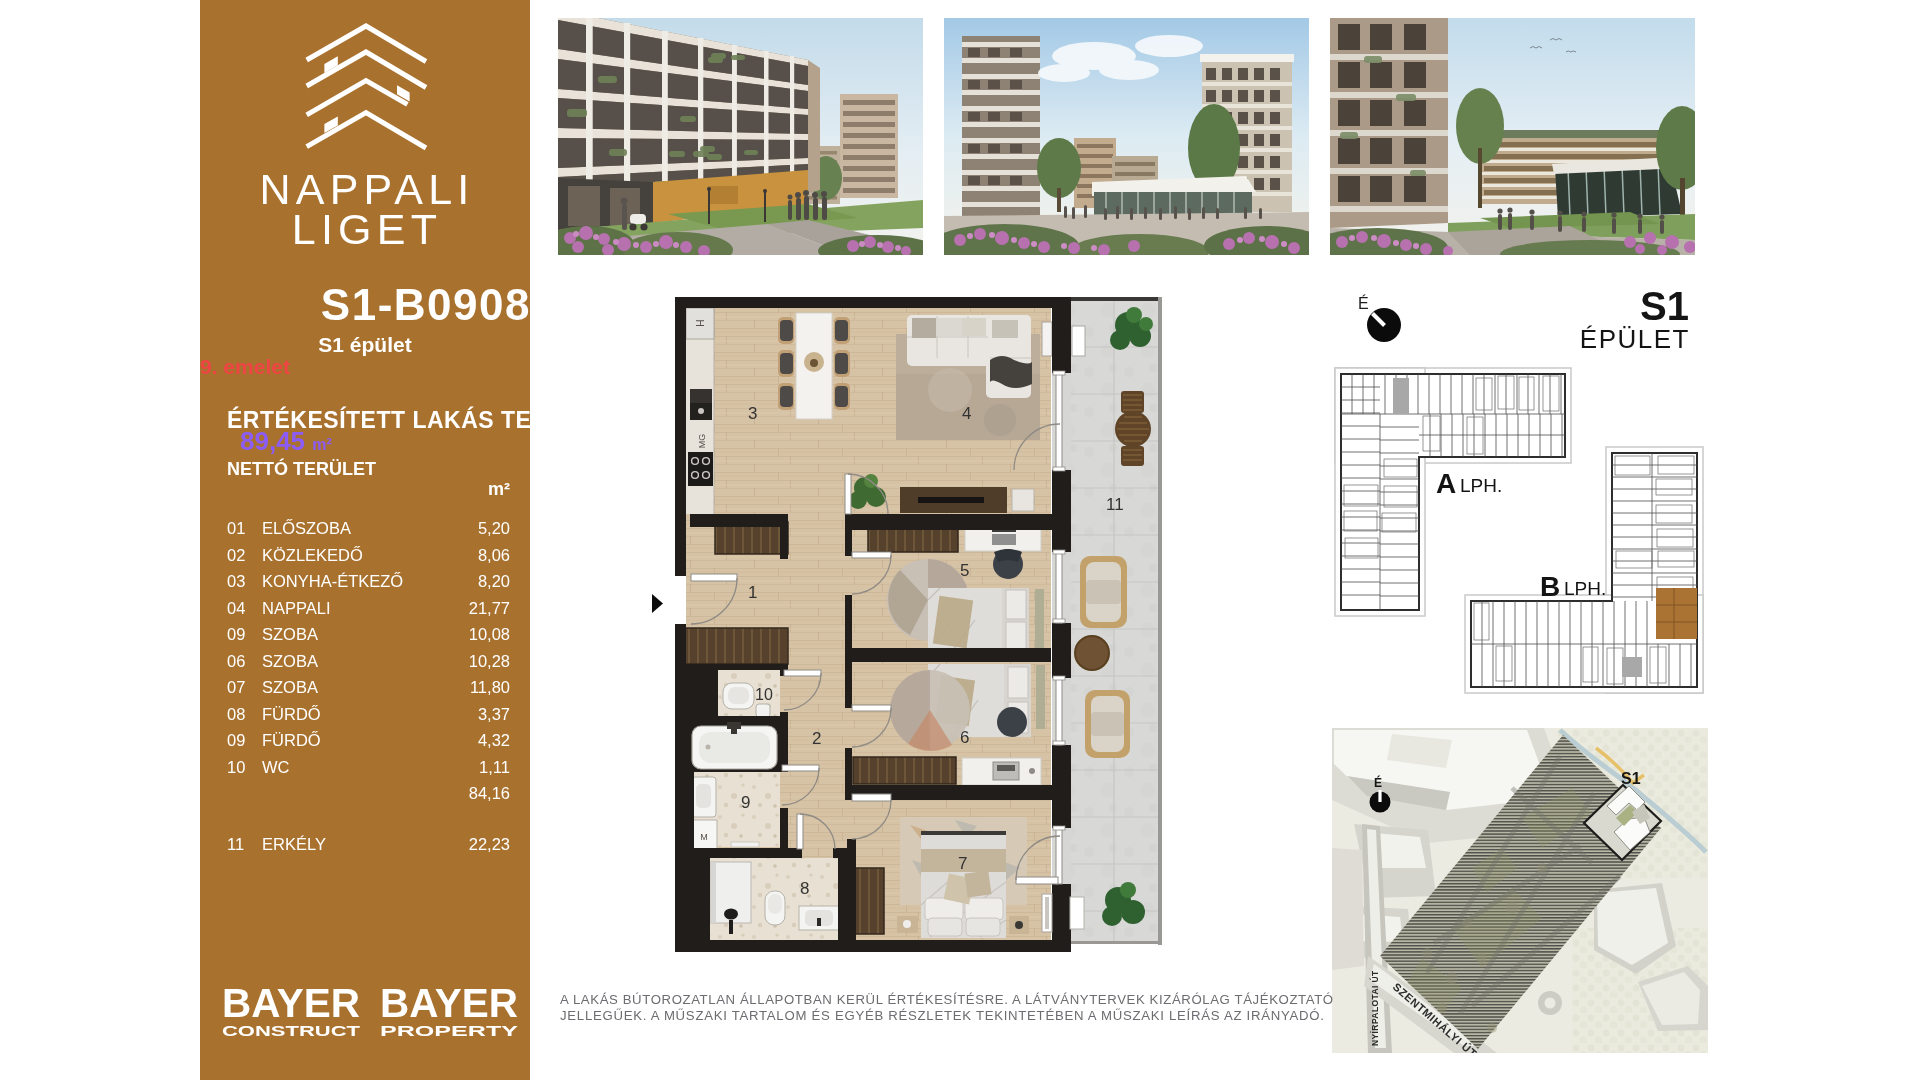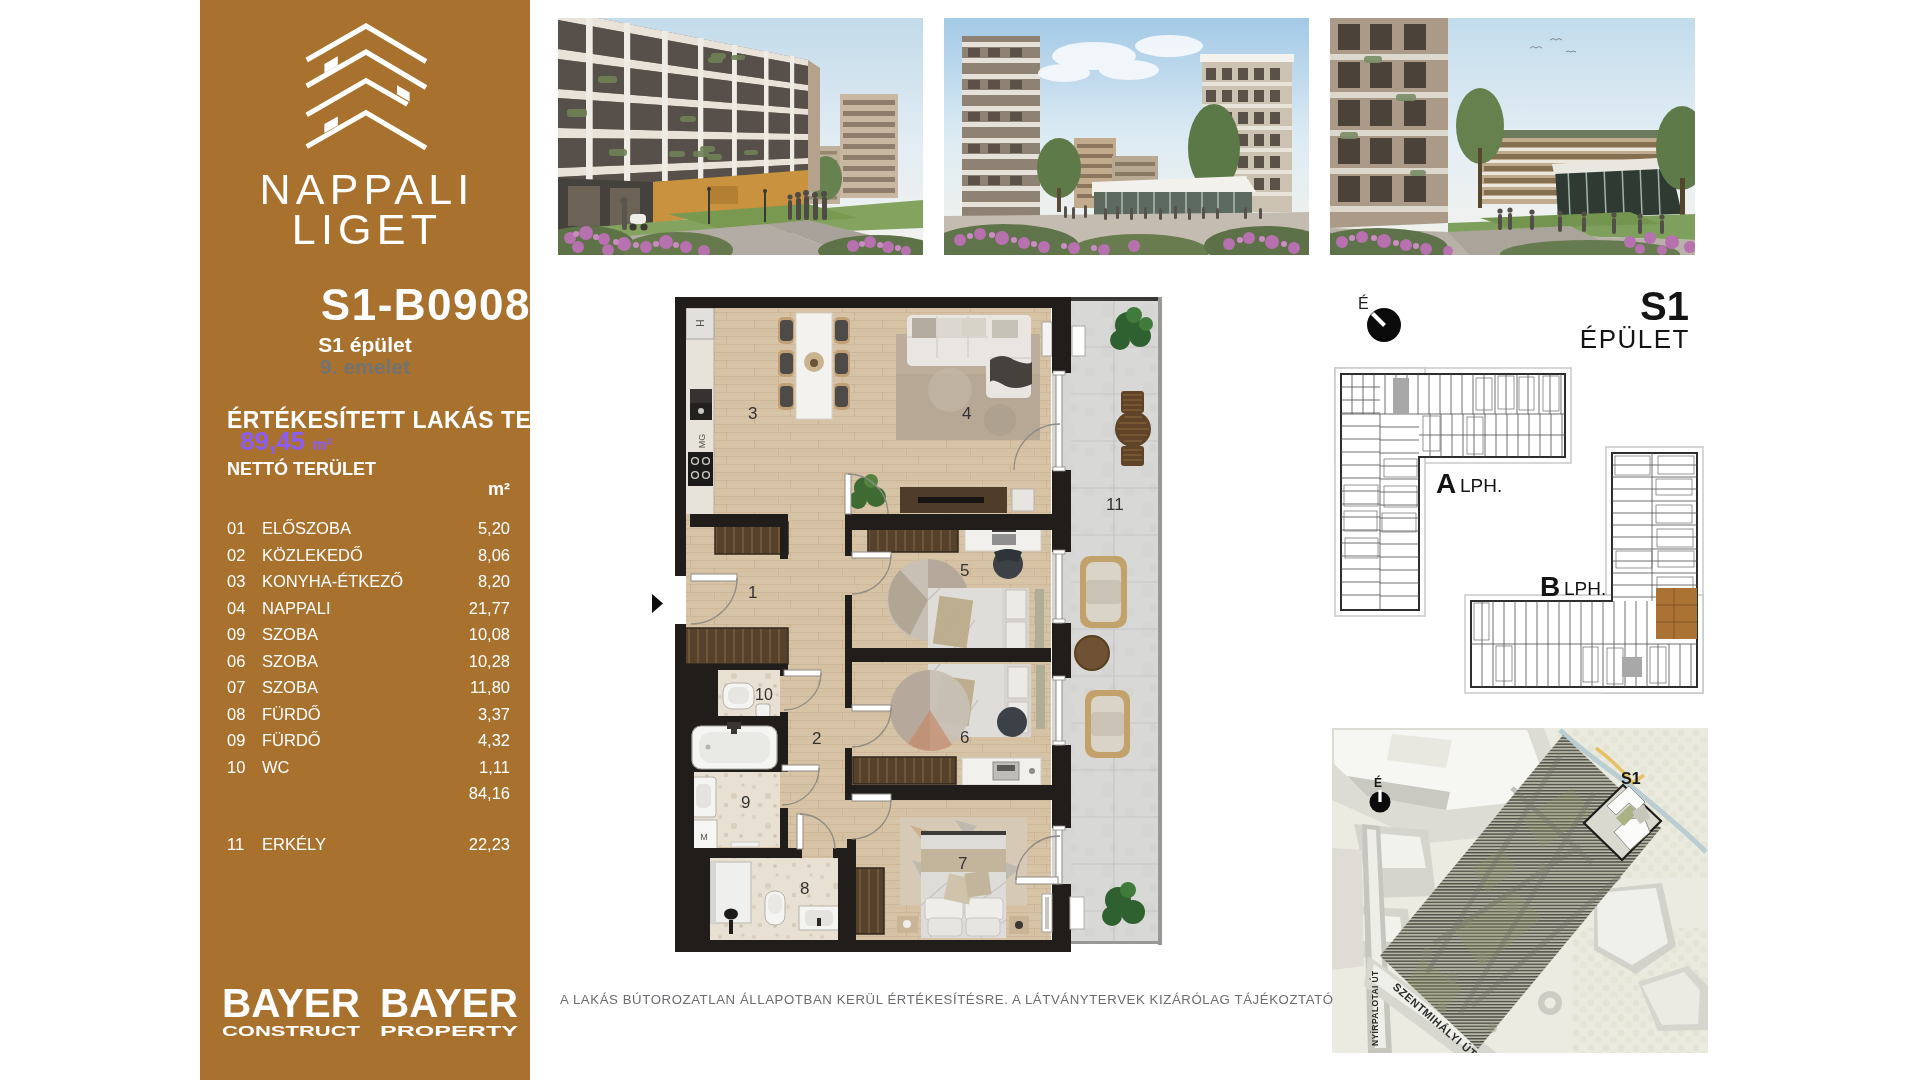--- a/index.html
+++ b/index.html
@@ -27,21 +27,21 @@
 </svg>
 
 <div class="abs" style="left:202px;top:165px;width:330px;text-align:center;color:#fff;font-size:43px;letter-spacing:5.2px;font-weight:400;">NAPPALI</div>
 
 <div class="abs" style="left:202px;top:205px;width:330px;text-align:center;color:#fff;font-size:43px;letter-spacing:5.2px;font-weight:400;">LIGET</div>
 
 <div class="abs" style="left:201px;top:280px;width:330px;text-align:right;color:#fff;font-size:44px;letter-spacing:1.5px;font-weight:700;">S1-B0908</div>
 
 <div class="abs" style="left:200px;top:333px;width:330px;text-align:center;color:#fff;font-size:21px;font-weight:700;">S1 épület</div>
 
-<div class="abs" style="left:200px;top:355px;width:330px;text-align:center;color:#737373;font-size:21px;font-weight:700;">9. emelet</div>
+<div class="abs" style="left:200px;top:355px;width:330px;text-align:left;color:#ef4444;font-size:21px;font-weight:700;">9. emelet</div>
 
 <div class="abs" style="left:227px;top:407px;color:#fff;font-size:23px;font-weight:700;letter-spacing:0.5px;">ÉRTÉKESÍTETT LAKÁS TERÜLET</div>
 
 <div class="abs" style="left:240px;top:426px;color:#8b5cf6;font-size:26px;font-weight:700;">89,45 <span style="font-size:16px;">m²</span></div>
 
 <div class="abs" style="left:227px;top:459px;color:#fff;font-size:18px;font-weight:700;">NETTÓ TERÜLET</div>
 <div class="abs" style="left:400px;top:479px;width:110px;text-align:right;color:#fff;font-size:18px;font-weight:700;">m²</div>
 
 <div class="abs" style="left:227px;top:519px;width:283px;color:#fff;font-size:16.5px;">
   <div style="height:26.5px;"><span style="display:inline-block;width:35px;">01</span><span>ELŐSZOBA</span><span style="float:right;">5,20</span></div>
@@ -1254,13 +1254,14 @@
   <rect x="46.4" y="62" width="3.2" height="12" fill="#ffffff"></rect>
   <text x="42" y="59" font-size="12" font-weight="700" fill="#161616" font-family="Liberation Sans">É</text>
 </g>
 
 <text x="46" y="318" font-size="8.5" font-weight="700" fill="#2b2b2b" font-family="Liberation Sans" transform="rotate(-90 46 318)" letter-spacing="0.4">NYÍRPALOTAI ÚT</text>
 <text x="60" y="260" font-size="11" font-weight="700" fill="#2b2b2b" font-family="Liberation Sans" transform="rotate(41 60 260)" letter-spacing="0.6">SZENTMIHÁLYI ÚT</text>
 </svg>
 
 <div class="abs" style="left:560px;top:992px;width:772px;color:#6c6c71;font-size:13.2px;line-height:15.5px;white-space:nowrap;">
 <div id="dl1" style="letter-spacing:0.6px;">A LAKÁS BÚTOROZATLAN ÁLLAPOTBAN KERÜL ÉRTÉKESÍTÉSRE. A LÁTVÁNYTERVEK KIZÁRÓLAG TÁJÉKOZTATÓ</div>
+<div id="dl2" style="letter-spacing:0.72px;">JELLEGŰEK. A MŰSZAKI TARTALOM ÉS EGYÉB RÉSZLETEK TEKINTETÉBEN A MŰSZAKI LEÍRÁS AZ IRÁNYADÓ.</div>
 </div>
 
 </body></html>

